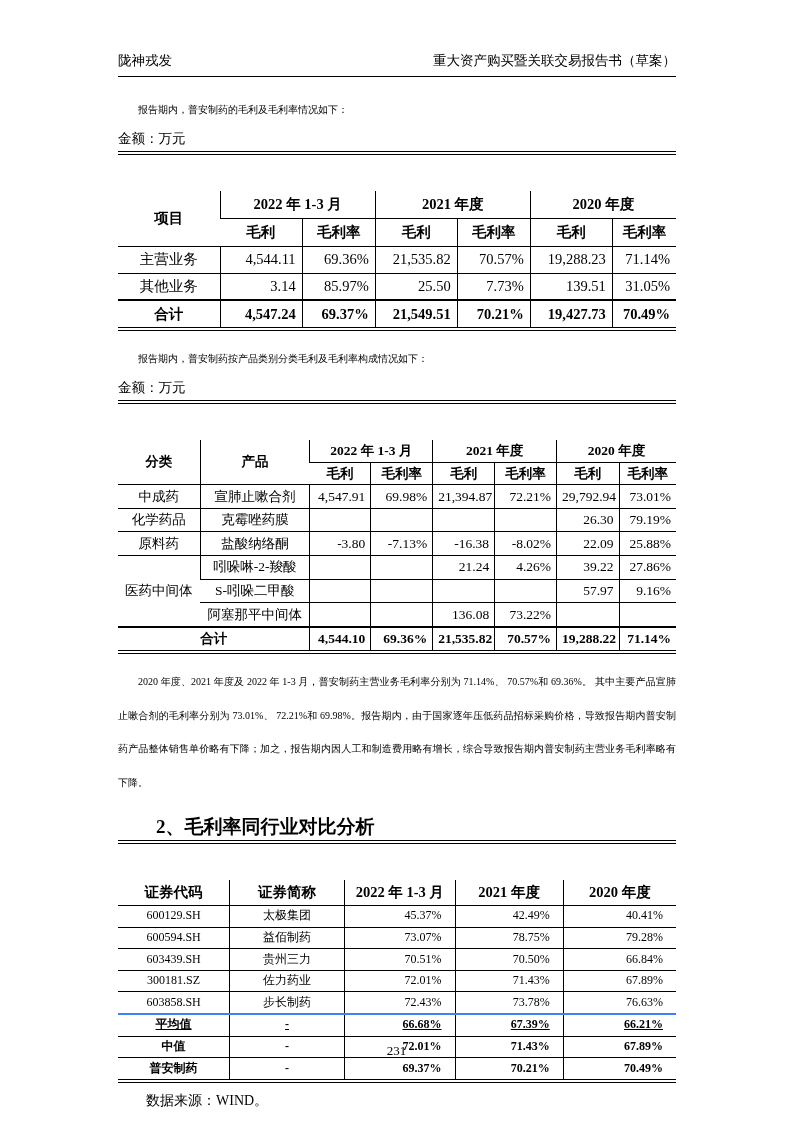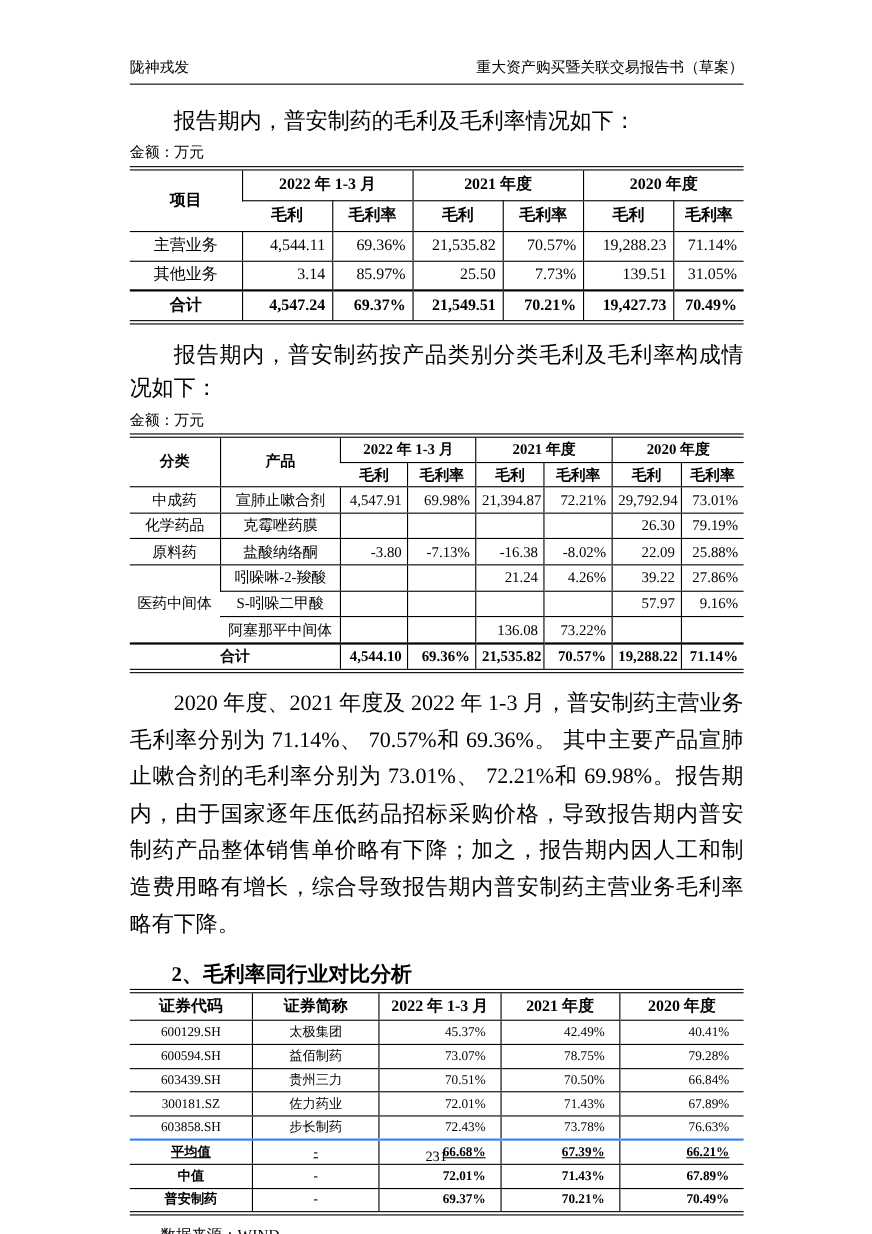--- a/index.html
+++ b/index.html
@@ -12,29 +12,29 @@
     color: #000;
     font-family: "Liberation Serif", "DejaVu Serif", serif;
     padding: 52px 117px 0 118px;
   }
   .doc-header {
     display: flex; justify-content: space-between; align-items: flex-end;
     font-size: 13.5px; padding-bottom: 6px;
     border-bottom: 1px solid #000;
   }
   .body-text {
-    margin: 0; font-size: 20px; line-height: 30px;
+    margin: 0; font-size: 10px; line-height: 30px;
     text-align: justify; text-indent: 2em;
   }
   .p1 { margin-top: 18px; }
   .p2 { margin-top: 13px; }
   .p3 { margin-top: 11px; line-height: 33.5px; }
   .unit-note { text-align: left; font-size: 13.5px; margin: 5px 1px 3px 0; }
   .table-wrap { border-top: 4px double #000; border-bottom: 4px double #000; }
-  table { width: 100%; border-collapse: collapse; table-layout: fixed; }
+  table { width: 100%; border-collapse: collapse; table-layout: fixed; margin-top: 36px; }
   .t th, .t td {
     border-left: 1px solid #000; border-bottom: 1px solid #000;
     line-height: 1.3; overflow: hidden;
   }
   .t tr > *:first-child { border-left: none; }
   .t tr:last-child > td { border-bottom: none; }
   .t th { font-weight: bold; text-align: center; }
   .t td.lbl { text-align: center; }
   .t td.num { text-align: right; }
   .t tr.total > td { font-weight: bold; border-top: 2px solid #000; }

